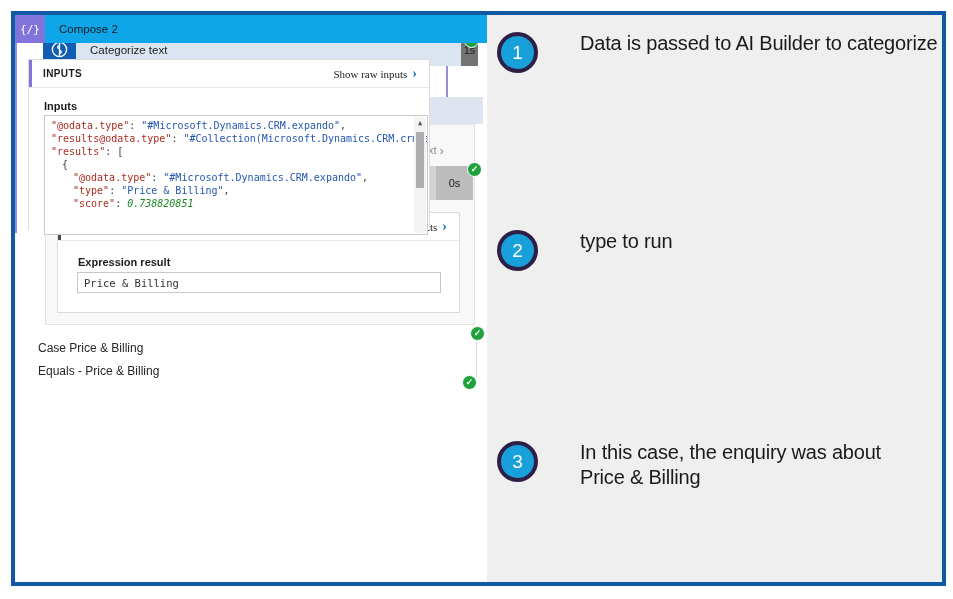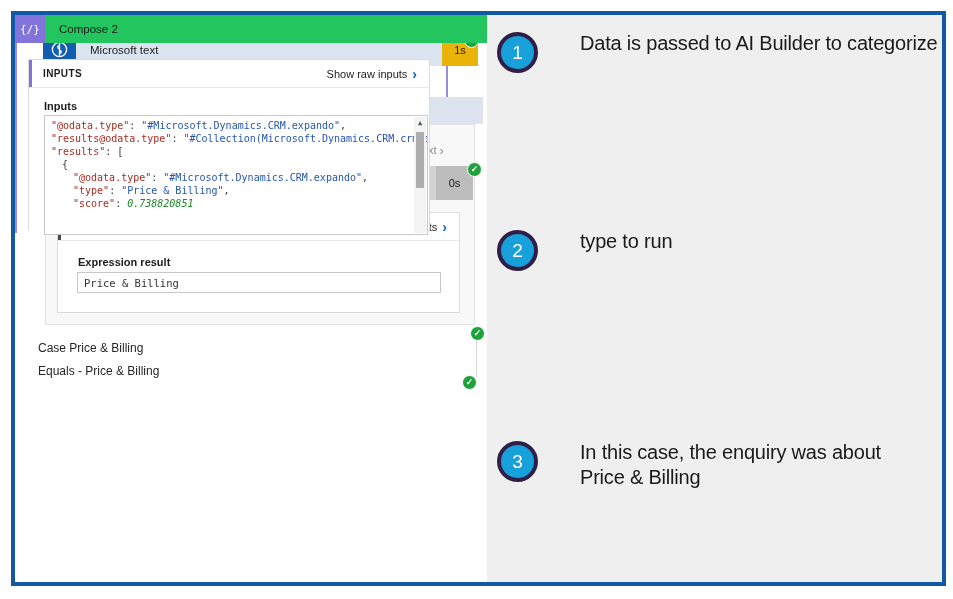--- a/index.html
+++ b/index.html
@@ -16,21 +16,21 @@
   .block .btitle{flex:1;display:flex;align-items:center;padding-left:14px;
                  font-size:11.5px;color:#1c1c1c;}
   .block .btime{display:flex;align-items:center;justify-content:center;
                 font-size:11px;color:#1c1c1c;flex:0 0 auto;}
   .check{position:absolute;width:13px;height:13px;border-radius:50%;
          background:#1fa23c;border:1px solid #fff;color:#fff;font-size:9px;
          font-weight:bold;display:flex;align-items:center;justify-content:center;line-height:1;}
 
   .categorize{left:28px;top:18px;width:435px;background:#dbe5f2;}
   .categorize .bicon{background:#115db1;}
-  .categorize .btime{width:36px;background:#eab308;}
+  .categorize .btime{width:17px;background:#737373;}
 
   .scope-strip{left:25px;top:82px;width:443px;height:27px;background:#dde3ef;}
   .scope-card{left:30px;top:109px;width:428px;height:199px;background:#f8f8f9;
               border:1px solid #e2e2e2;}
 
   .pagination{left:58px;top:124px;width:392px;height:22px;display:flex;
               align-items:center;gap:9px;font-size:11px;color:#8c8c8c;}
   .pg-item{display:flex;align-items:center;gap:3px;white-space:nowrap;}
   .pg-chev{font-size:13px;line-height:1;}
   .pg-dark{color:#1f1f1f;}
@@ -42,38 +42,38 @@
   .switch .btitle{background:#d2d2d2;}
   .switch .btime{width:37px;background:#bcbcbc;}
 
   .card{position:absolute;background:#fff;border:1px solid #dcdcdc;}
   .card-head{position:relative;height:27px;display:flex;align-items:center;
              border-bottom:1px solid #e8e8e8;}
   .accent{position:absolute;left:0;top:0;bottom:0;width:3px;}
   .inputs-label{font-size:10px;font-weight:bold;letter-spacing:.4px;color:#1c1c1c;
                 padding-left:14px;flex:1;}
   .rawlink{display:flex;align-items:center;gap:5px;padding-right:12px;font-size:11px;
-           color:#222;cursor:pointer;}
+           color:#222;cursor:pointer;font-family:Liberation Serif, serif;}
   .rawlink .chev{color:#0d6ac0;font-weight:bold;font-size:14px;line-height:1;}
 
   .fieldlabel{font-size:11px;font-weight:bold;color:#1c1c1c;}
   .valuebox{border:1px solid #c8c8c8;background:#fff;height:19px;display:flex;
             align-items:center;padding-left:6px;
             font-family:"DejaVu Sans Mono",monospace;font-size:10.5px;color:#333;}
 
   .casetext{position:absolute;font-size:12px;color:#262626;}
   .vline{position:absolute;width:1px;background:#d9d9d9;}
 
   .compose-card{left:27px;top:366px;width:429px;height:216px;background:#fff;
                 border:2px solid #9d8be1;border-bottom:none;}
   .compose-head{position:absolute;left:0;top:0;right:0;height:28px;display:flex;}
   .compose-head .bicon{width:30px;background:#8374db;display:flex;align-items:center;
         justify-content:center;color:#fff;font-family:"DejaVu Sans Mono",monospace;
         font-size:11px;}
-  .compose-head .btitle{flex:1;background:#22c55e;display:flex;align-items:center;
+  .compose-head .btitle{flex:1;background:#0ea5e9;display:flex;align-items:center;
         padding-left:14px;font-size:11.5px;color:#1c1c1c;}
   .compose-head .btime{width:34px;background:#d7cdf5;display:flex;align-items:center;
         justify-content:center;font-size:11px;color:#1c1c1c;}
 
   .jsonbox{position:absolute;border:1px solid #c9c9c9;background:#fff;overflow:hidden;
            font-family:"DejaVu Sans Mono",monospace;font-size:10px;line-height:13px;}
   .jl{white-space:pre;padding-left:6px;}
   .jk{color:#a82c21;} .js{color:#2456b0;} .jn{color:#1d8727;font-style:italic;} .jp{color:#3c3c3c;}
   .sbar{position:absolute;top:1px;right:1px;bottom:1px;width:12px;background:#f3f3f3;}
   .sarrow{position:absolute;top:2px;left:2px;width:8px;text-align:center;font-size:7px;
@@ -99,21 +99,21 @@
       <polyline points="2,10 8,17 14,10" fill="none" stroke="#4a4a4a" stroke-width="1.6"></polyline>
     </svg>
 
     <div class="block categorize">
       <div class="bicon">
         <svg width="19" height="19" viewBox="0 0 20 20">
           <circle cx="10" cy="10" r="7.5" fill="none" stroke="#fff" stroke-width="1.4"></circle>
           <path d="M10 2.5 v15 M10 6 c-2.5 0 -2.5 3 0 3 M10 11 c2.5 0 2.5 3 0 3" fill="none" stroke="#fff" stroke-width="1.4"></path>
         </svg>
       </div>
-      <div class="btitle">Microsoft text</div>
+      <div class="btitle">Categorize text</div>
       <div class="btime">1s</div>
     </div>
     <div class="check" style="left:449px;top:18px;">✓</div>
 
     <svg class="arrow" style="left:236px;top:54px;" viewBox="0 0 16 24">
       <line x1="8" y1="1" x2="8" y2="15" stroke="#4a4a4a" stroke-width="1.6"></line>
       <polyline points="2,10 8,17 14,10" fill="none" stroke="#4a4a4a" stroke-width="1.6"></polyline>
     </svg>
 
     <div class="abs scope-strip"></div>

